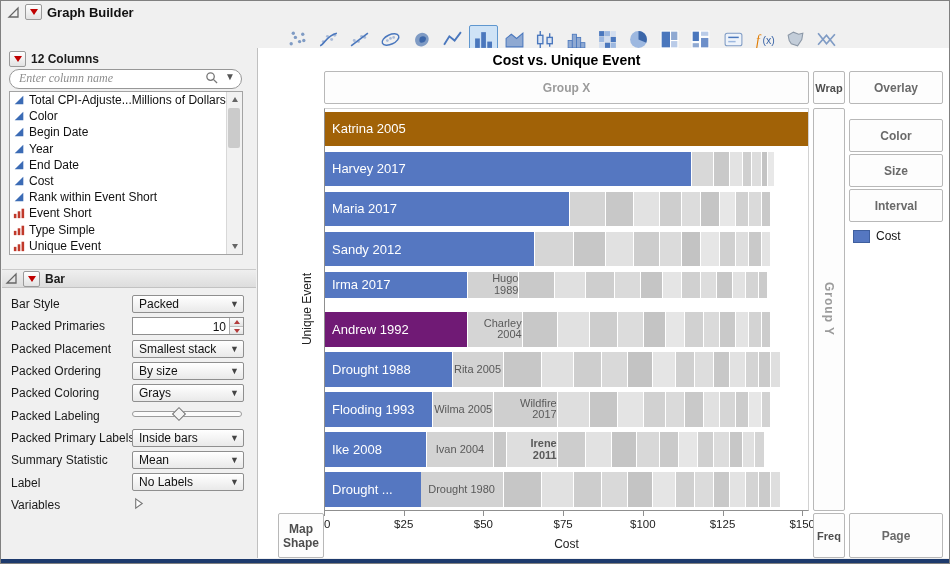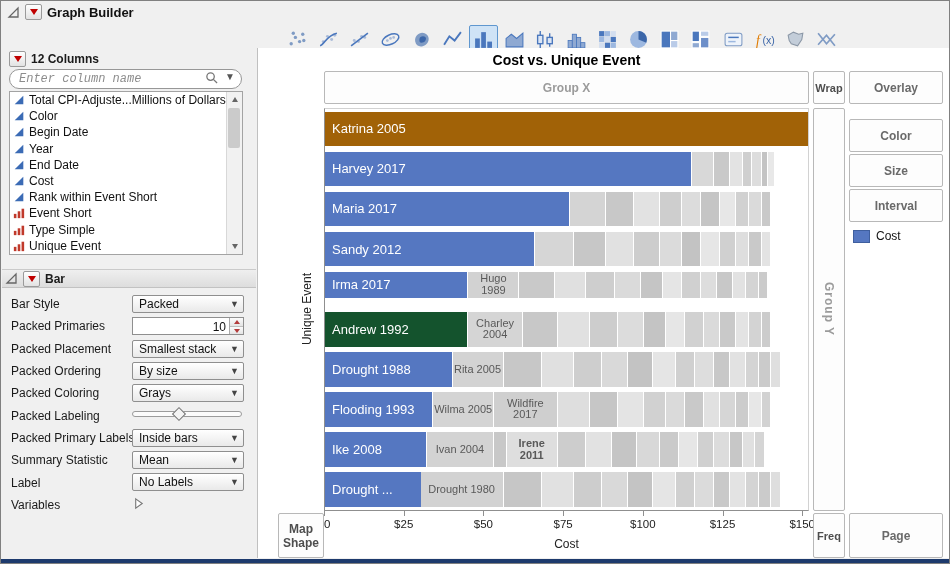--- a/index.html
+++ b/index.html
@@ -21,21 +21,21 @@
   .tb-group{position:absolute;top:0;display:flex;gap:2px;}
   .tb-icon{width:27px;height:27px;display:flex;align-items:center;justify-content:center;
            border:1px solid transparent;border-radius:2px;cursor:pointer;}
   .tb-icon.selected{background:#cfe3f6;border-color:#5f97cf;}
   .tb-icon svg{width:21px;height:21px;}
   
   .cols-header{position:absolute;left:8px;top:50px;display:flex;align-items:center;gap:5px;
                font-size:12px;font-weight:bold;color:#1a1a1a;}
   .search{position:absolute;left:8px;top:67px;width:233px;height:20px;}
   .search input{width:100%;height:100%;box-sizing:border-box;border:1px solid #979797;border-radius:10px;
-                padding:0 42px 0 9px;font-size:12px;font-family:Liberation Mono, monospace;outline:none;}
+                padding:0 42px 0 9px;font-size:12px;font-family:Liberation Serif, serif;outline:none;}
   .search input::placeholder{font-style:italic;color:#8d8d8d;}
   .search .mag{position:absolute;right:24px;top:3px;width:13px;height:13px;}
   .search .arr{position:absolute;right:7px;top:3px;font-size:10px;color:#555;cursor:pointer;}
   .col-list{position:absolute;left:8px;top:90px;width:234px;height:164px;background:#fff;
             border:1px solid #a3a3a3;box-sizing:border-box;overflow:hidden;}
   .col-item{height:16.2px;display:flex;align-items:center;gap:4px;padding-left:3px;font-size:12px;color:#111;
             white-space:nowrap;cursor:default;}
   .col-item svg{width:12px;height:12px;flex:none;}
   .sbar{position:absolute;right:0;top:0;bottom:0;width:15px;background:#f1f1f1;border-left:1px solid #d8d8d8;}
   .sbtn{position:absolute;left:0;width:15px;height:15px;display:flex;align-items:center;justify-content:center;cursor:pointer;}
@@ -74,21 +74,21 @@
   .zone.light{color:#9b9b9b;} .zone.side{color:#6a6a6a;} .zone.dark{color:#4e4e4e;}
   .zone .vtext{writing-mode:vertical-rl;letter-spacing:1px;}
   .y-label{position:absolute;left:298px;top:107px;height:403px;width:16px;display:flex;align-items:center;justify-content:center;}
   .y-label span{writing-mode:vertical-rl;transform:rotate(180deg);font-size:12px;color:#222;}
   .plot{position:absolute;left:323px;top:107px;width:485px;height:403px;background:#fff;box-sizing:border-box;
         border:1px solid #d2d2d2;border-left:1px solid #8f8f8f;border-bottom:1px solid #8f8f8f;overflow:hidden;}
   .bar-row{position:absolute;left:0;width:100%;}
   .bar-primary{position:absolute;top:0;bottom:0;display:flex;align-items:center;overflow:hidden;}
   .bar-label{color:#fff;font-size:13px;padding-left:7px;white-space:nowrap;}
   .bar-seg{position:absolute;top:0;bottom:0;display:flex;align-items:center;justify-content:center;overflow:hidden;}
-  .seg-label{font-size:11px;line-height:11.5px;color:#595959;text-align:center;}
+  .seg-label{font-size:11px;line-height:11.5px;color:#595959;text-align:right;}
   .x-axis{position:absolute;left:323px;top:510px;width:485px;height:30px;}
   .tick{position:absolute;top:0;width:1px;height:5px;background:#8f8f8f;}
   .tick-label{position:absolute;top:7px;transform:translateX(-50%);font-size:11.5px;color:#222;white-space:nowrap;}
   .x-label{position:absolute;left:323px;top:536px;width:485px;text-align:center;font-size:12px;color:#222;}
   .legend{position:absolute;left:852px;top:228px;display:flex;align-items:center;gap:6px;}
   .legend .sw{width:15px;height:11px;border:1px solid #3f5f9e;}
   .legend .lg-label{font-size:12px;color:#111;}
   .bottom-line{position:absolute;left:0;right:0;bottom:0;height:4px;background:#1d3a6d;}
 </style>
 </head>
@@ -580,21 +580,21 @@
         <div class="bar-seg" style="left: 315.624px; width: 21.3168px; background: rgb(197, 197, 197);"></div>
         <div class="bar-seg" style="left: 337.941px; width: 18.1287px; background: rgb(229, 229, 229);"></div>
         <div class="bar-seg" style="left: 357.069px; width: 18.1287px; background: rgb(208, 208, 208);"></div>
         <div class="bar-seg" style="left: 376.198px; width: 14.9406px; background: rgb(221, 221, 221);"></div>
         <div class="bar-seg" style="left: 392.139px; width: 14.9406px; background: rgb(200, 200, 200);"></div>
         <div class="bar-seg" style="left: 408.079px; width: 11.7525px; background: rgb(226, 226, 226);"></div>
         <div class="bar-seg" style="left: 420.832px; width: 11.7525px; background: rgb(212, 212, 212);"></div>
         <div class="bar-seg" style="left: 433.584px; width: 8.56436px; background: rgb(203, 203, 203);"></div>
       </div>
       <div class="bar-row" style="top: 203px; height: 34.6px;">
-        <div class="bar-primary" style="left: 0px; width: 142.465px; background: #14532d;">
+        <div class="bar-primary" style="left: 0px; width: 142.465px; background: #701a75;">
           <span class="bar-label">Andrew 1992</span>
         </div>
         <div class="bar-seg" style="left: 143.465px; width: 53.198px; background: rgb(213, 213, 213);">
           <span class="seg-label">Charley 2004</span>
         </div>
         <div class="bar-seg" style="left: 197.663px; width: 34.0693px; background: rgb(200, 200, 200);"></div>
         <div class="bar-seg" style="left: 232.733px; width: 30.8812px; background: rgb(225, 225, 225);"></div>
         <div class="bar-seg" style="left: 264.614px; width: 27.6931px; background: rgb(205, 205, 205);"></div>
         <div class="bar-seg" style="left: 293.307px; width: 24.505px; background: rgb(220, 220, 220);"></div>
         <div class="bar-seg" style="left: 318.812px; width: 21.3168px; background: rgb(196, 196, 196);"></div>

